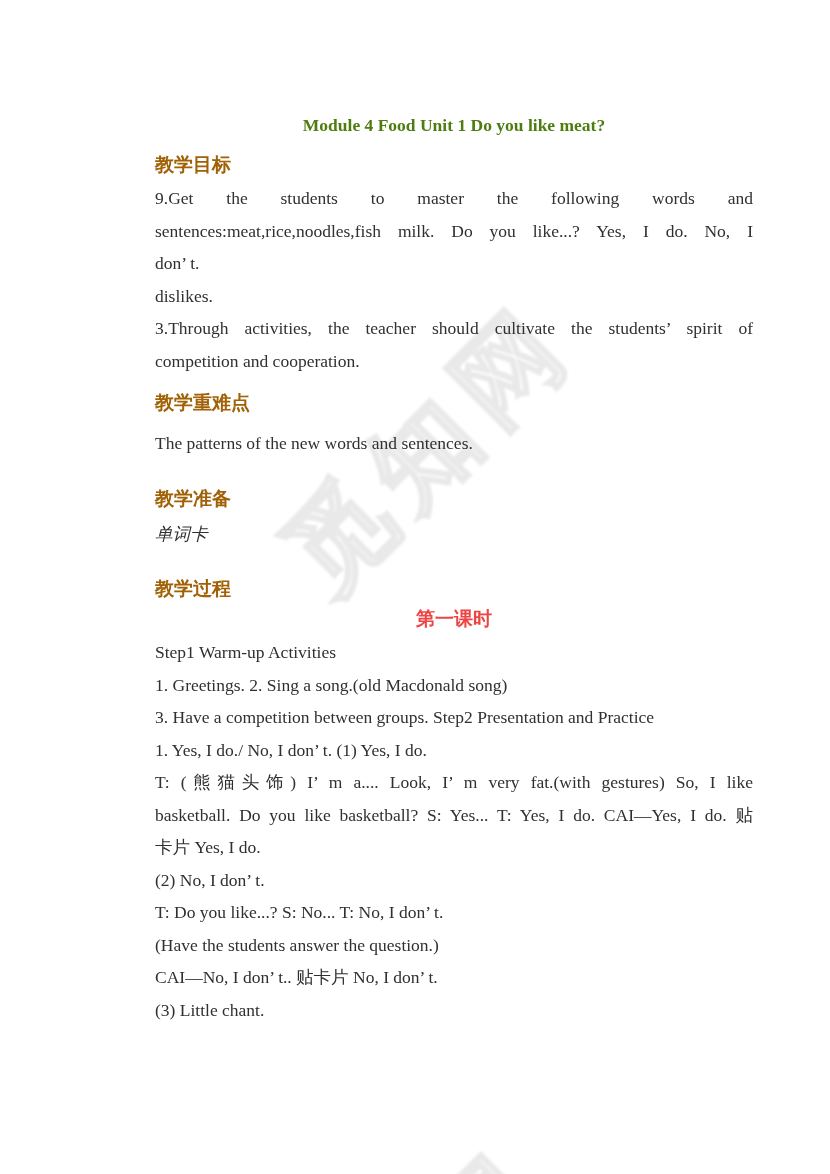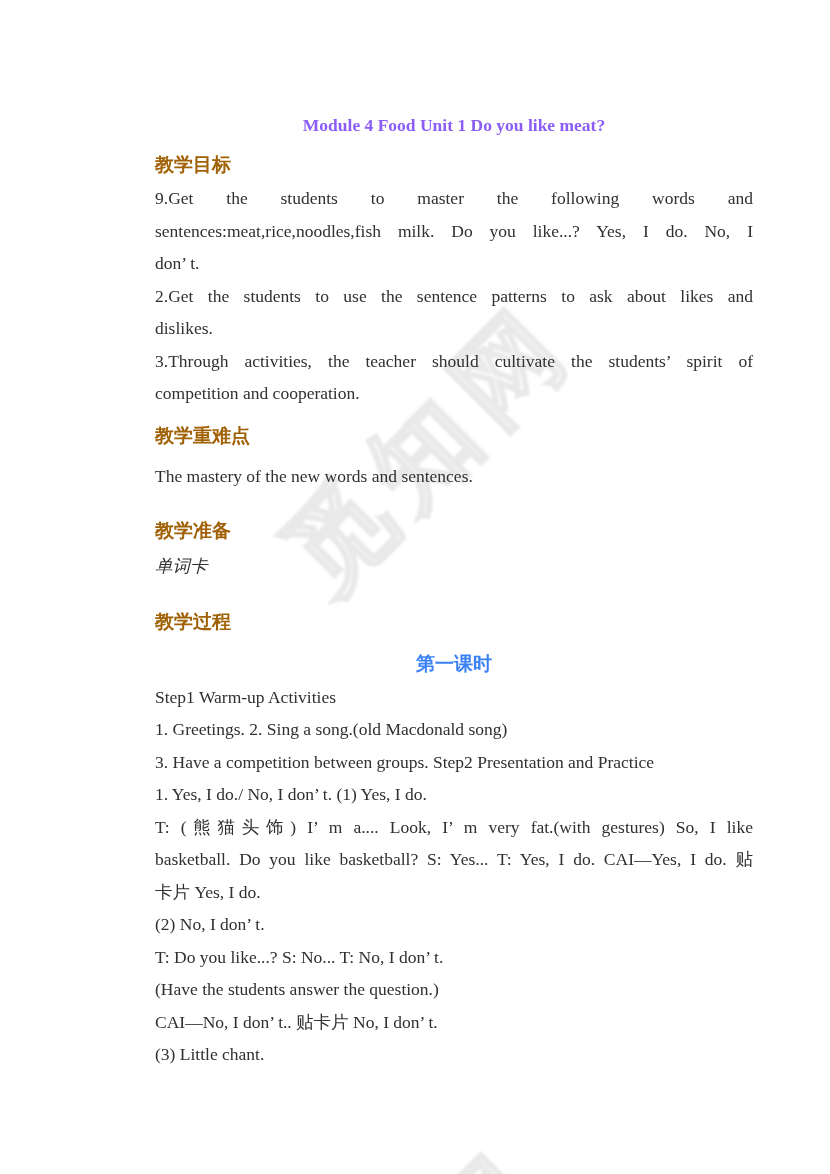--- a/index.html
+++ b/index.html
@@ -53,21 +53,21 @@
     top: 0;
     width: 598px;
     filter: blur(0.2px);
   }
   .doc-title {
     margin-top: 113px;
     font-size: 17.5px;
     font-weight: bold;
     line-height: 24px;
     text-align: center;
-    color: #8b5cf6;
+    color: #4d7c0f;
   }
   .h-cn {
     font-size: 19px;
     font-weight: bold;
     line-height: 26px;
     color: #a16207;
   }
   #h-objectives   { margin-top: 15px; }
   #h-keypoints    { margin-top: 13px; }
   #h-preparation  { margin-top: 26px; }
@@ -80,26 +80,26 @@
   #keypoints-body   { margin-top: 11px; }
   #preparation-body { margin-top: 6px; font-style: italic; }
   #steps-block      { margin-top: 2px; }
   .line { white-space: nowrap; }
   .jl {
     white-space: normal;
     text-align: justify;
     text-align-last: justify;
   }
   .lesson-title {
-    margin-top: 14px;
+    margin-top: 2px;
     font-size: 19px;
     font-weight: bold;
     line-height: 30px;
     text-align: center;
-    color: #3b82f6;
+    color: #ef4444;
   }
 </style>
 </head>
 <body>
 
 <div id="page">
 
   <div class="watermark" id="watermark-main">觅知网</div>
 
   <div class="watermark" id="watermark-bottom">觅知网</div>
@@ -107,29 +107,28 @@
   <div id="content">
 
     <div class="doc-title">Module 4 Food Unit 1 Do you like meat?</div>
 
     <div class="h-cn" id="h-objectives">教学目标</div>
 
     <div class="para" id="objectives-block">
       <div class="line jl">9.Get the students to master the following words and</div>
       <div class="line jl">sentences:meat,rice,noodles,fish milk. Do you like...? Yes, I do. No, I</div>
       <div class="line">don’ t.</div>
-      <div class="line jl">2.Get the students to use the sentence patterns to ask about likes and</div>
       <div class="line">dislikes.</div>
       <div class="line jl">3.Through activities, the teacher should cultivate the students’ spirit of</div>
       <div class="line">competition and cooperation.</div>
     </div>
 
     <div class="h-cn" id="h-keypoints">教学重难点</div>
 
-    <div class="para" id="keypoints-body">The mastery of the new words and sentences.</div>
+    <div class="para" id="keypoints-body">The patterns of the new words and sentences.</div>
 
     <div class="h-cn" id="h-preparation">教学准备</div>
 
     <div class="para" id="preparation-body">单词卡</div>
 
     <div class="h-cn" id="h-process">教学过程</div>
 
     <div class="lesson-title">第一课时</div>
 
     <div class="para" id="steps-block">

